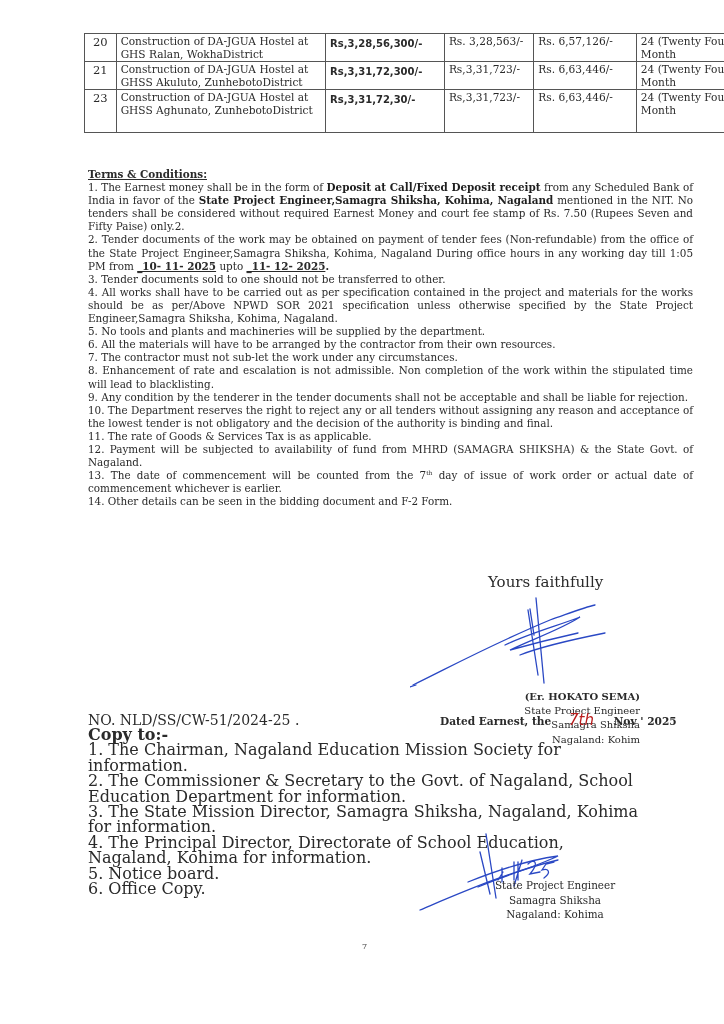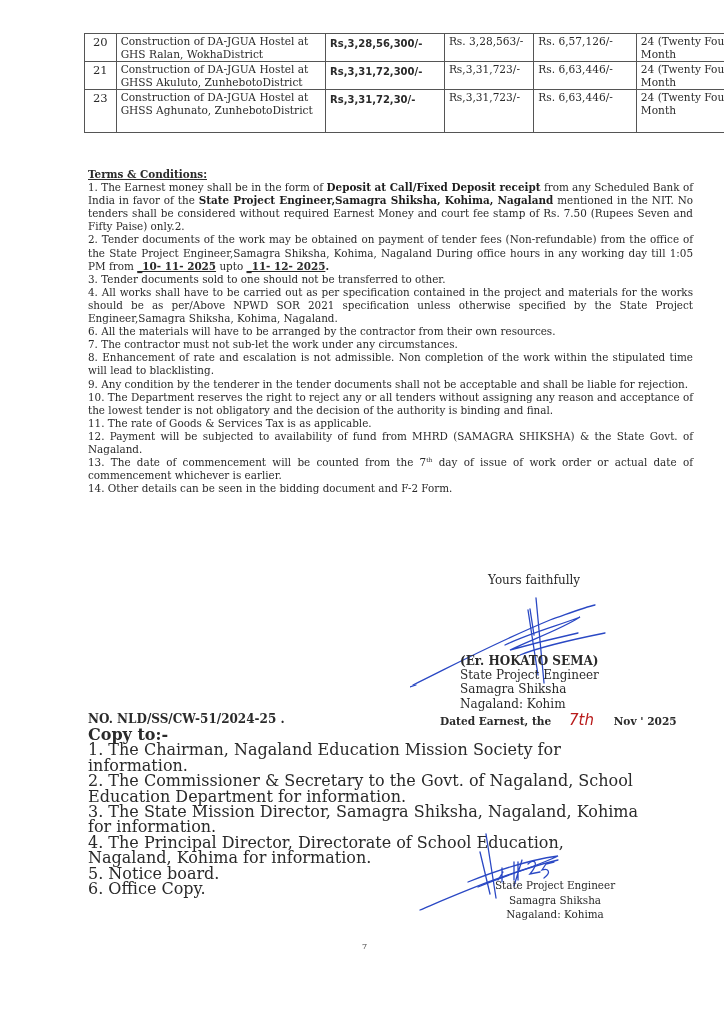--- a/index.html
+++ b/index.html
@@ -33,35 +33,35 @@
     position: absolute; left: 88px; top: 168px; width: 605px;
     font-size: 10.4px; line-height: 13.1px; text-align: justify;
   }
   .terms .heading { font-weight: bold; text-decoration: underline; }
   .terms p { margin: 0; }
   .terms b { font-weight: bold; color: #1f1f1f; }
   .terms .uline { text-decoration: underline; font-weight: bold; margin-top: 28px; }
   sup { font-size: 6px; line-height: 0; }
 
   .closing {
-    position: absolute; left: 488px; top: 573px; font-size: 12px;
+    position: absolute; left: 488px; top: 573px; font-size: 15px;
   }
   .sig-block {
-    position: absolute; left: 460px; top: 654px; width: 180px;
-    text-align: left; font-size: 12px; line-height: 14.2px;
+    position: absolute; left: 460px; top: 690px; width: 180px;
+    text-align: right; font-size: 10px; line-height: 14.2px;
   }
   .sig-block .name { font-weight: bold; }
   .dated {
     position: absolute; left: 440px; top: 711px; font-size: 10.6px; font-weight: bold;
     white-space: nowrap;
   }
   .dated .hand { font-family: "DejaVu Sans", sans-serif; color: #b91c1c; font-weight: normal; font-size: 15px; padding: 0 16px 0 14px; font-style: italic; }
 
   .refno {
-    position: absolute; left: 88px; top: 712px; font-size: 12px; font-weight: bold;
+    position: absolute; left: 88px; top: 712px; font-size: 14px; font-weight: normal;
   }
   .copy {
     position: absolute; left: 88px; top: 727px; width: 560px;
     font-size: 16px; line-height: 15.4px;
   }
   .copy .label { font-weight: bold; }
   .copy p { margin: 0; }
 
   .sig2 {
     position: absolute; left: 480px; top: 878px; width: 150px;
@@ -104,20 +104,21 @@
     </tr>
   </tbody>
     </table>
 
   <div class="terms">
     <p class="heading">Terms &amp; Conditions:</p>
     <p><span>1.  The Earnest money shall be in the form of </span><b>Deposit at Call/Fixed Deposit receipt</b><span> from any Scheduled Bank of India in favor of the </span><b>State Project Engineer,Samagra Shiksha, Kohima, Nagaland</b><span> mentioned in the NIT. No tenders shall be considered without required Earnest Money and court fee stamp of Rs. 7.50 (Rupees Seven and Fifty Paise)  only.2.</span></p>
     <p><span>2.  Tender documents of the work may be obtained on payment of tender fees (Non-refundable) from the office of the State Project Engineer,Samagra Shiksha, Kohima, Nagaland During office hours in any working day till 1:05 PM from </span><span class="uline">_10- 11- 2025</span><span> upto </span><span class="uline">_11- 12- 2025</span><b>.</b></p>
     <p>3.  Tender documents sold to one should not be transferred to other.</p>
     <p>4.  All works shall have to be carried out as per specification contained in the project and materials for the works should be as per/Above NPWD SOR 2021 specification unless otherwise specified by the State Project Engineer,Samagra Shiksha, Kohima, Nagaland.</p>
+    <p>5.  No tools and plants and machineries will be supplied by the department.</p>
     <p>6.  All the materials will have to be arranged by the contractor from their own resources.</p>
     <p>7.  The contractor must not sub-let the work under any circumstances.</p>
     <p>8.  Enhancement of rate and escalation is not admissible. Non completion of the work within the stipulated time will lead to blacklisting.</p>
     <p>9.  Any condition by the tenderer in the tender documents shall not be acceptable and shall be liable for rejection.</p>
     <p>10.  The Department reserves the right to reject any or all tenders without assigning any reason and acceptance of the lowest tender is not obligatory and the decision of the authority is binding and final.</p>
     <p>11.  The rate of Goods &amp; Services Tax is as applicable.</p>
     <p>12.  Payment will be subjected to availability of fund from MHRD (SAMAGRA SHIKSHA) &amp; the State Govt. of Nagaland.</p>
     <p><span>13.  The date of commencement will be counted from the 7</span><sup>th</sup><span> day of issue of work order or actual date of commencement whichever is earlier.</span></p>
     <p>14.  Other details can be seen in the bidding document and F-2 Form.</p>
   </div>

